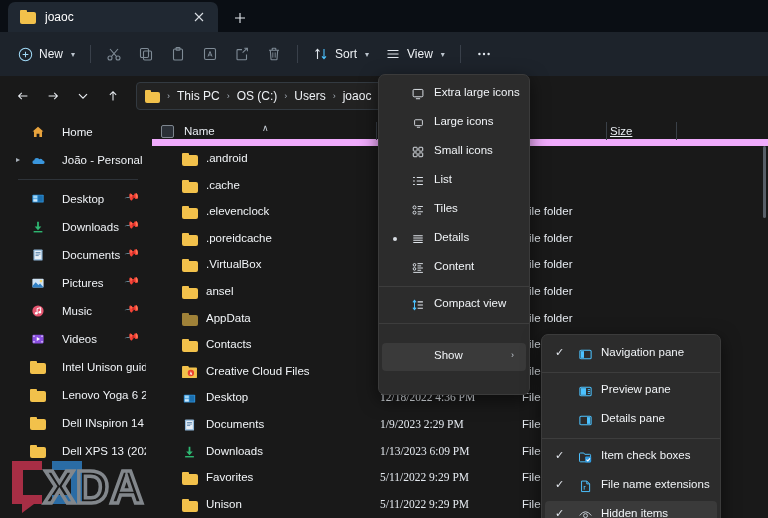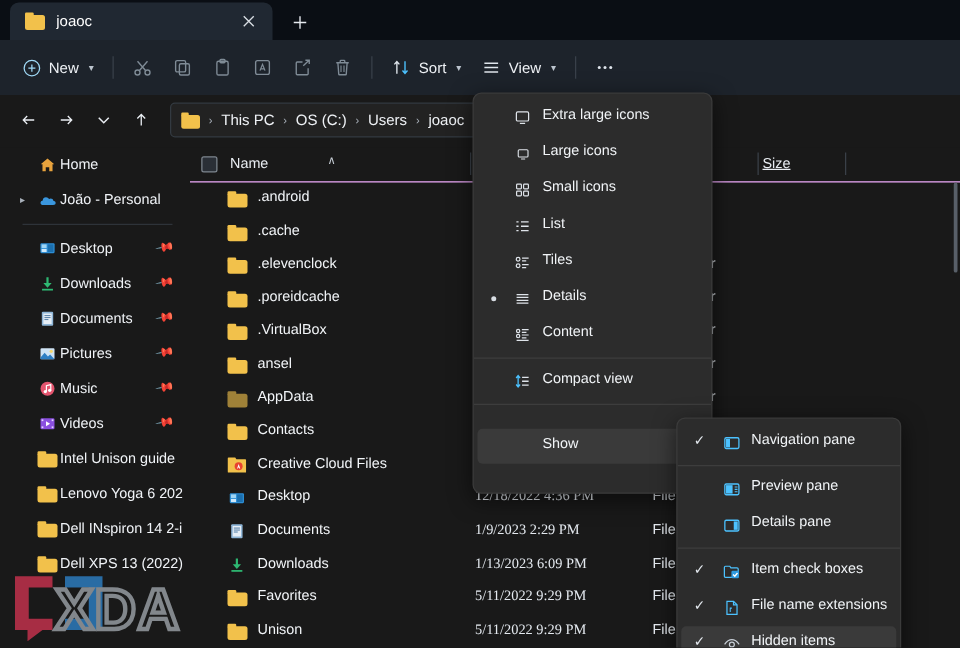--- a/index.html
+++ b/index.html
@@ -132,21 +132,21 @@
     margin: 0 6px;
     border-radius: 4px;
     padding-left: 24px;
   }
   .side-item .si-icon {
     width: 16px; height: 16px;
     display: flex; align-items: center; justify-content: center;
     flex: 0 0 auto;
   }
   .side-item .si-label {
-    margin-left: 2px;
+    margin-left: 16px;
     font-size: 11.5px; color: #f0f3f7;
     white-space: nowrap; overflow: hidden;
   }
   .side-item .si-pin {
     position: absolute; right: 8px; top: 7px;
     color: #9aa3ad; font-size: 10px;
     transform: rotate(35deg);
   }
   .side-expand {
     position: absolute; left: 10px; top: 9px;
@@ -163,21 +163,21 @@
   
   .content {
     position: absolute; left: 152px; top: 118px;
     width: 616px; height: 400px;
     background: #191919;
   }
   .colhdr {
     position: relative;
     height: 28px;
     display: flex; align-items: center;
-    border-bottom: 1px solid #f0abfc;
+    border-bottom: 7px solid #f0abfc;
   }
   .col-check {
     position: absolute; left: 9px; top: 7px;
     width: 13px; height: 13px;
     border: 1px solid #7e868f; border-radius: 2px; background: #2a2f36;
   }
   .col-name {
     position: absolute; left: 32px; top: 7px;
     font-size: 11.5px; color: #e9edf2;
   }
@@ -213,21 +213,21 @@
   }
   .scrollbar {
     position: absolute; right: 2px; top: 28px;
     width: 3px; height: 72px;
     background: #585f68; border-radius: 2px;
   }
 
   
   .viewmenu {
     position: absolute; left: 378px; top: 74px;
-    width: 192px;
+    width: 152px;
     background: #2c2c2c;
     border: 1px solid #3b3b3b;
     border-radius: 7px;
     box-shadow: 0 5px 18px rgba(0,0,0,.55);
     padding: 4px 0;
     overflow: hidden;
   }
   .vm-item {
     position: relative;
     height: 28px;

